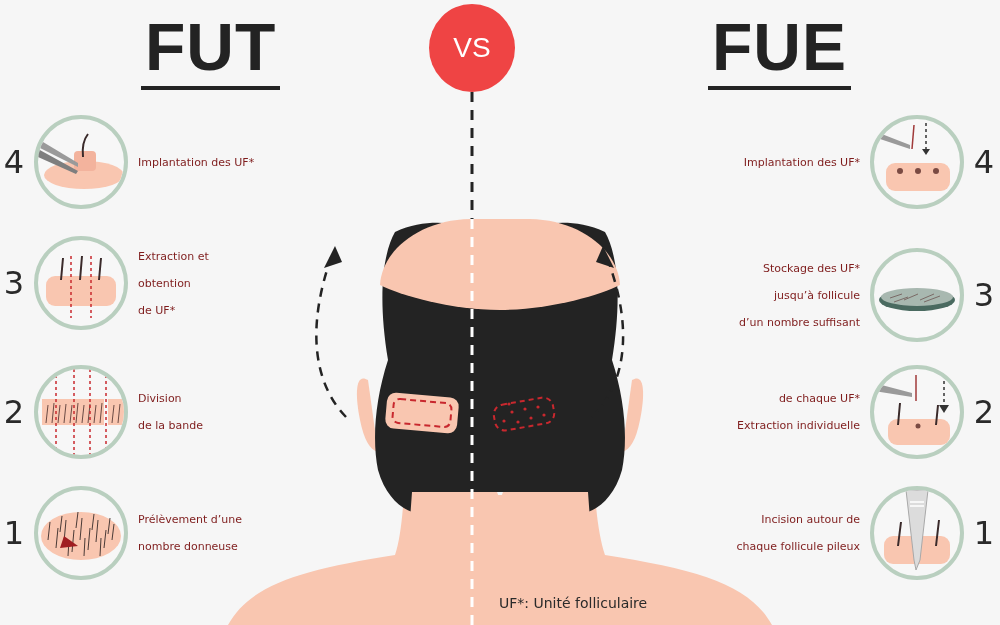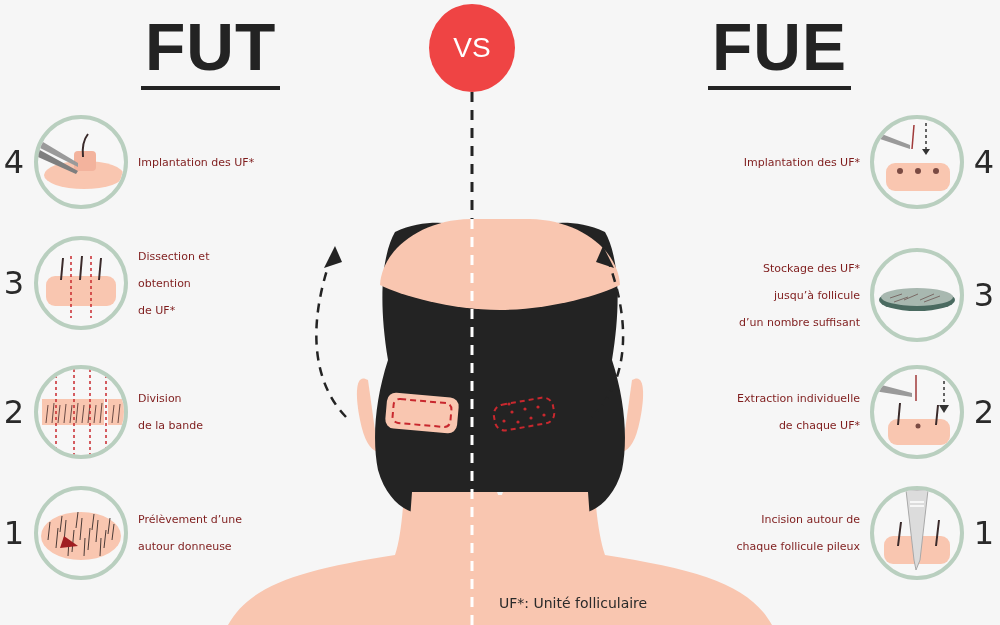--- a/index.html
+++ b/index.html
@@ -84,21 +84,21 @@
 <div class="step left" style="left:0px;top:236px;">
   <div class="num">3</div>
   <div class="circ">
     <svg width="86" height="86" viewBox="0 0 86 86">
       <rect x="8" y="36" width="70" height="30" rx="9" fill="#f9c6b0"></rect>
       <path d="M23 40 L25 18 M42 40 L44 16 M61 40 L63 18" stroke="#3a2a2a" stroke-width="2"></path>
       <path d="M33 16 L33 78 M53 16 L53 78" stroke="#c8282e" stroke-width="1.5" stroke-dasharray="3 3"></path>
     </svg>
   </div>
   <div class="lbl">
-    <div>Dissection et</div>
+    <div>Extraction et</div>
     <div>obtention</div>
     <div>de UF*</div>
   </div>
 </div>
 
 <div class="step left" style="left:0px;top:365px;">
   <div class="num">2</div>
   <div class="circ">
     <svg width="86" height="86" viewBox="0 0 86 86">
       <rect x="4" y="30" width="62" height="26" fill="#f9c6b0"></rect>
@@ -121,21 +121,21 @@
     <svg width="86" height="86" viewBox="0 0 86 86">
       <ellipse cx="43" cy="46" rx="40" ry="24" fill="#f9c6b0"></ellipse>
       <g stroke="#4a3a36" stroke-width="1">
         <path d="M10 50 L12 32 M18 58 L20 38 M26 52 L28 30 M34 62 L36 40 M42 50 L44 28 M50 60 L52 38 M58 52 L60 30 M66 58 L68 40 M74 50 L76 34 M22 42 L24 26 M38 38 L40 22 M54 40 L56 24 M70 44 L72 28 M30 66 L31 50 M46 66 L47 48 M62 66 L63 48"></path>
       </g>
       <path d="M26 46 L40 56 L22 58 Z" fill="#a01e22"></path>
     </svg>
   </div>
   <div class="lbl">
     <div>Prélèvement d’une</div>
-    <div>autour donneuse</div>
+    <div>nombre donneuse</div>
   </div>
 </div>
 
 <div class="step right" style="right:2px;top:115px;">
   <div class="lbl">
       <div>Implantation des UF*</div>
     </div>
   <div class="circ">
     <svg width="86" height="86" viewBox="0 0 86 86">
       <rect x="12" y="44" width="64" height="28" rx="9" fill="#f9c6b0"></rect>
@@ -164,22 +164,22 @@
       <g stroke="#7a6a66" stroke-width="1">
           <path d="M16 46 L28 42 M30 48 L44 42 M46 48 L60 42 M20 50 L34 45 M50 50 L66 44"></path>
         </g>
     </svg>
   </div>
   <div class="num">3</div>
 </div>
 
 <div class="step right" style="right:2px;top:365px;">
   <div class="lbl">
+    <div>de chaque UF*</div>
     <div>Extraction individuelle</div>
-    <div>de chaque UF*</div>
   </div>
   <div class="circ">
     <svg width="86" height="86" viewBox="0 0 86 86">
       <rect x="14" y="50" width="62" height="26" rx="9" fill="#f9c6b0"></rect>
       <path d="M24 56 L26 34 M62 56 L64 36" stroke="#3a2a2a" stroke-width="2"></path>
       <circle cx="44" cy="57" r="2.5" fill="#7a4a42"></circle>
       <path d="M0 14 L38 24 L38 28 L0 22 Z" fill="#9a9a9a"></path>
       <path d="M42 6 L42 32" stroke="#a03a3a" stroke-width="1.5"></path>
       <path d="M70 12 L70 36" stroke="#333" stroke-width="1.5" stroke-dasharray="3 3"></path>
       <path d="M65 36 L75 36 L70 44 Z" fill="#333"></path>

